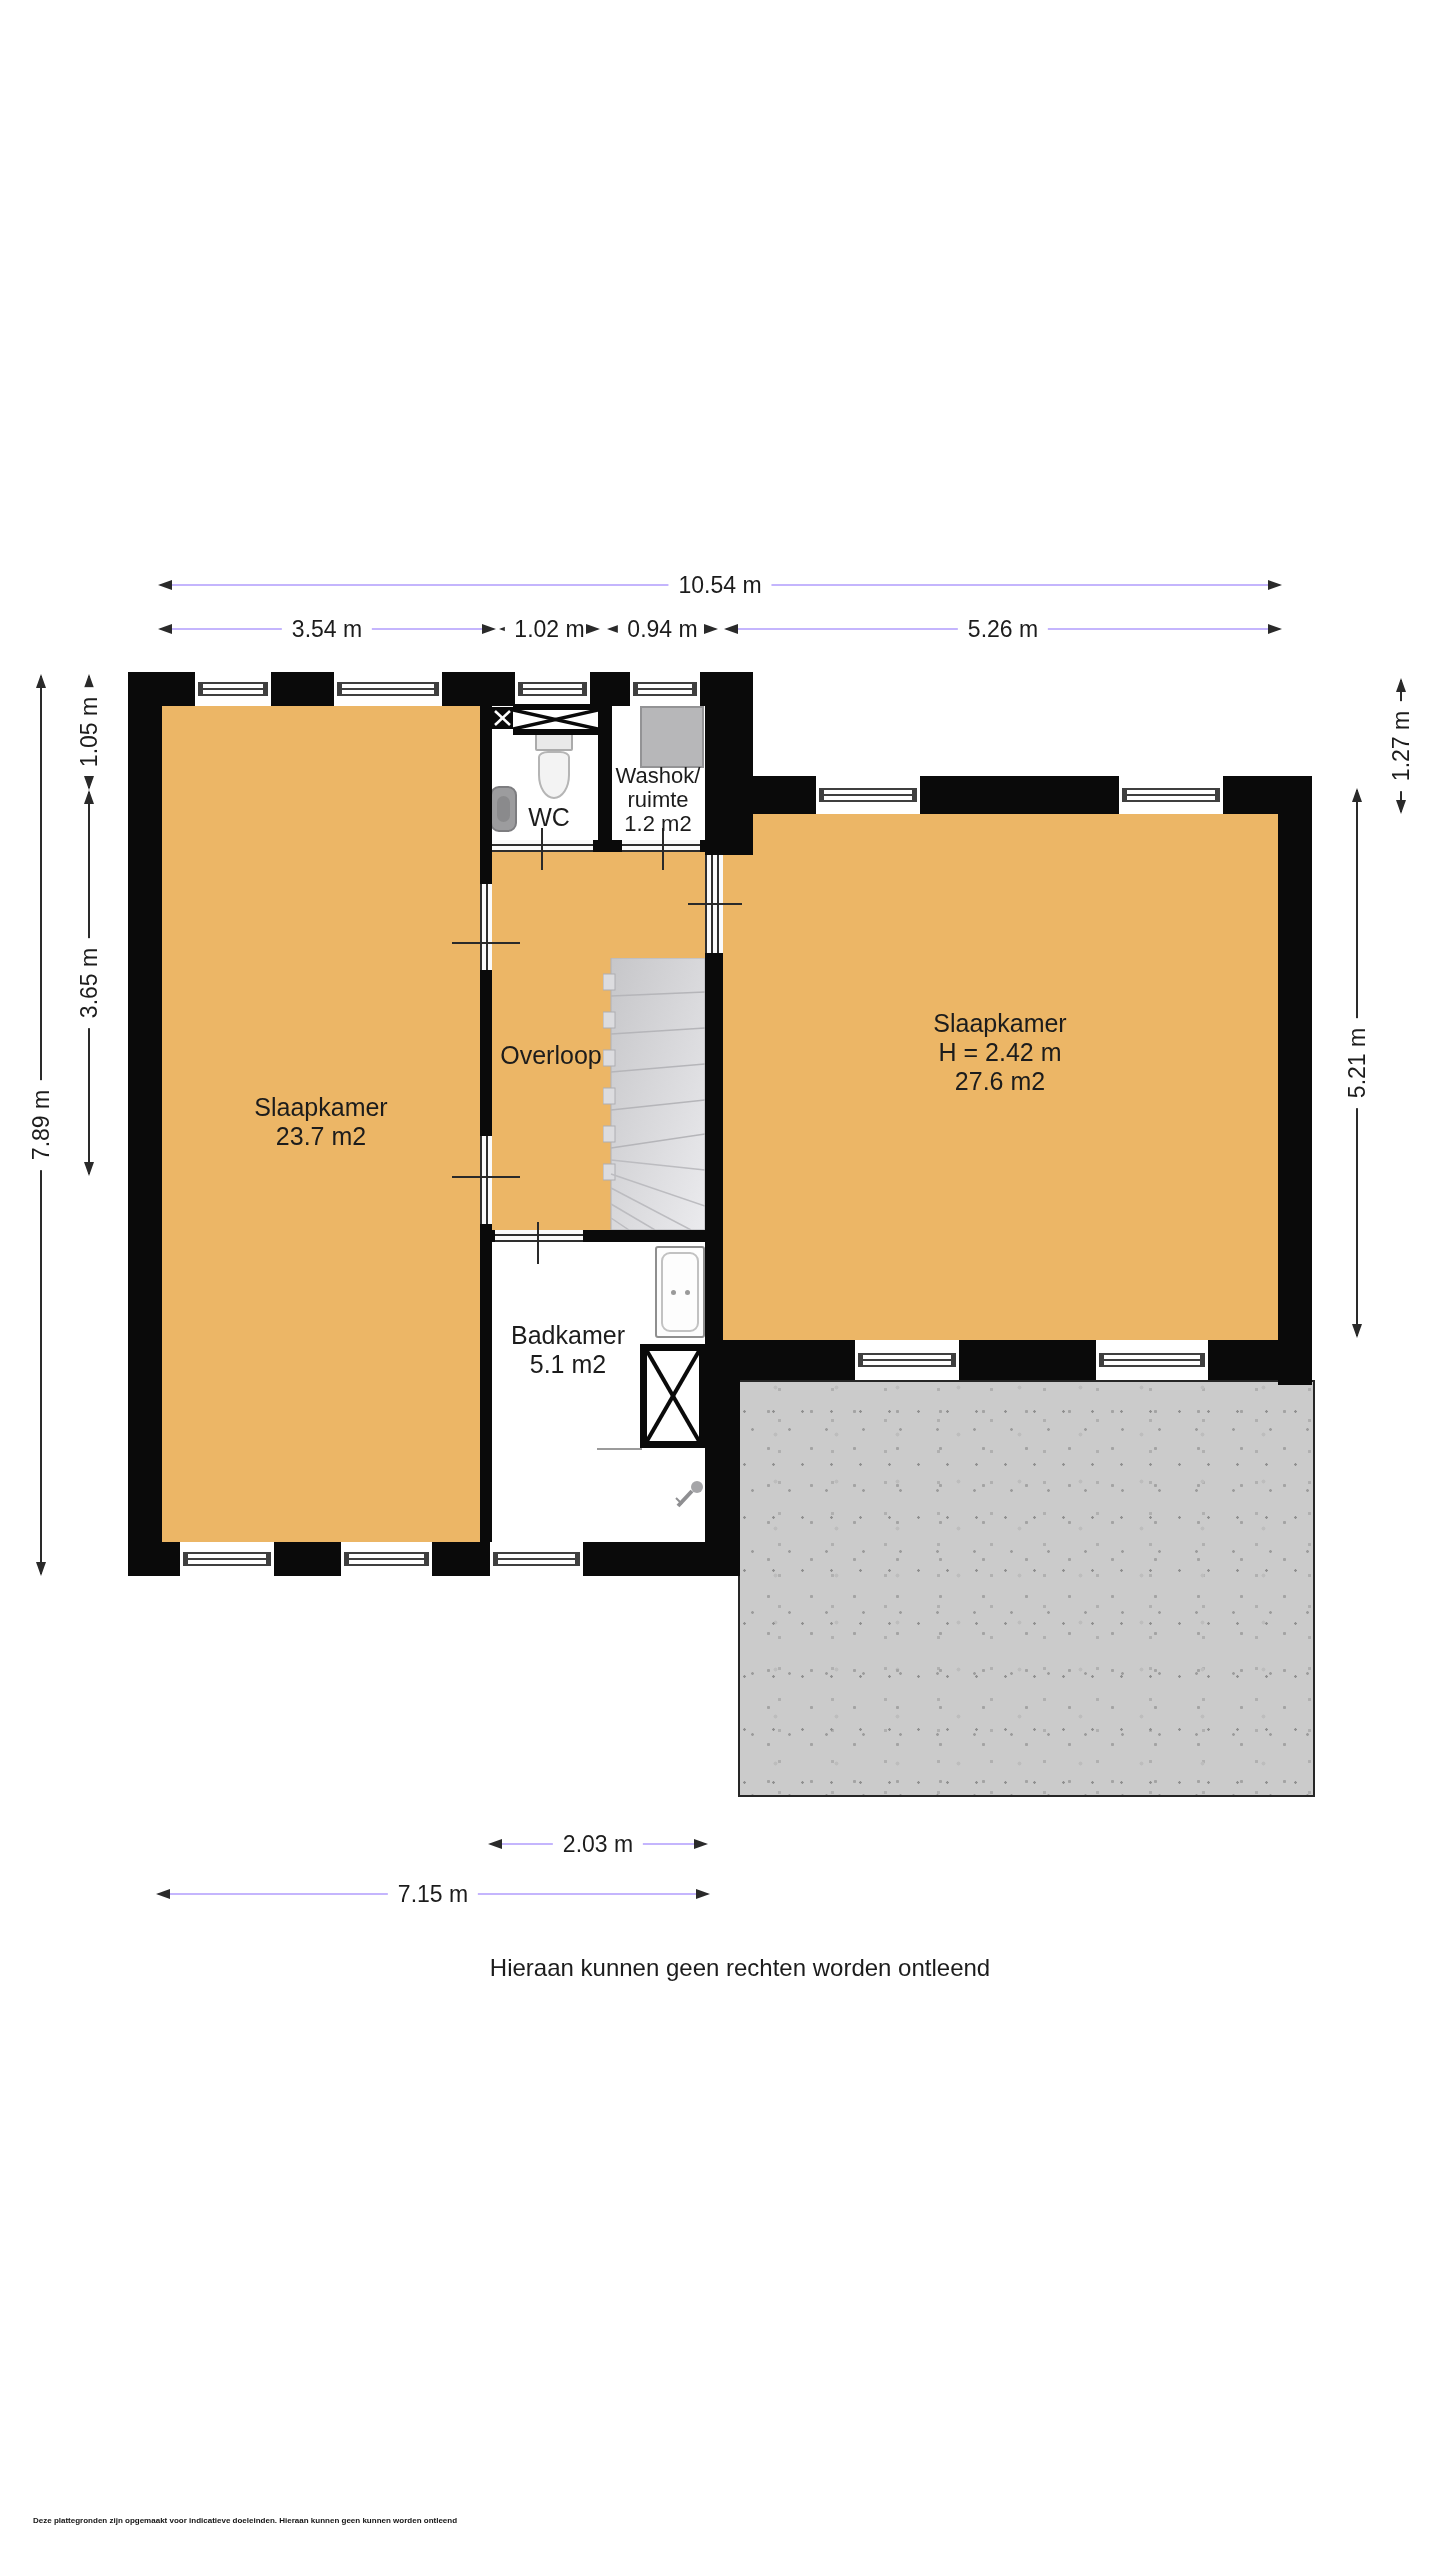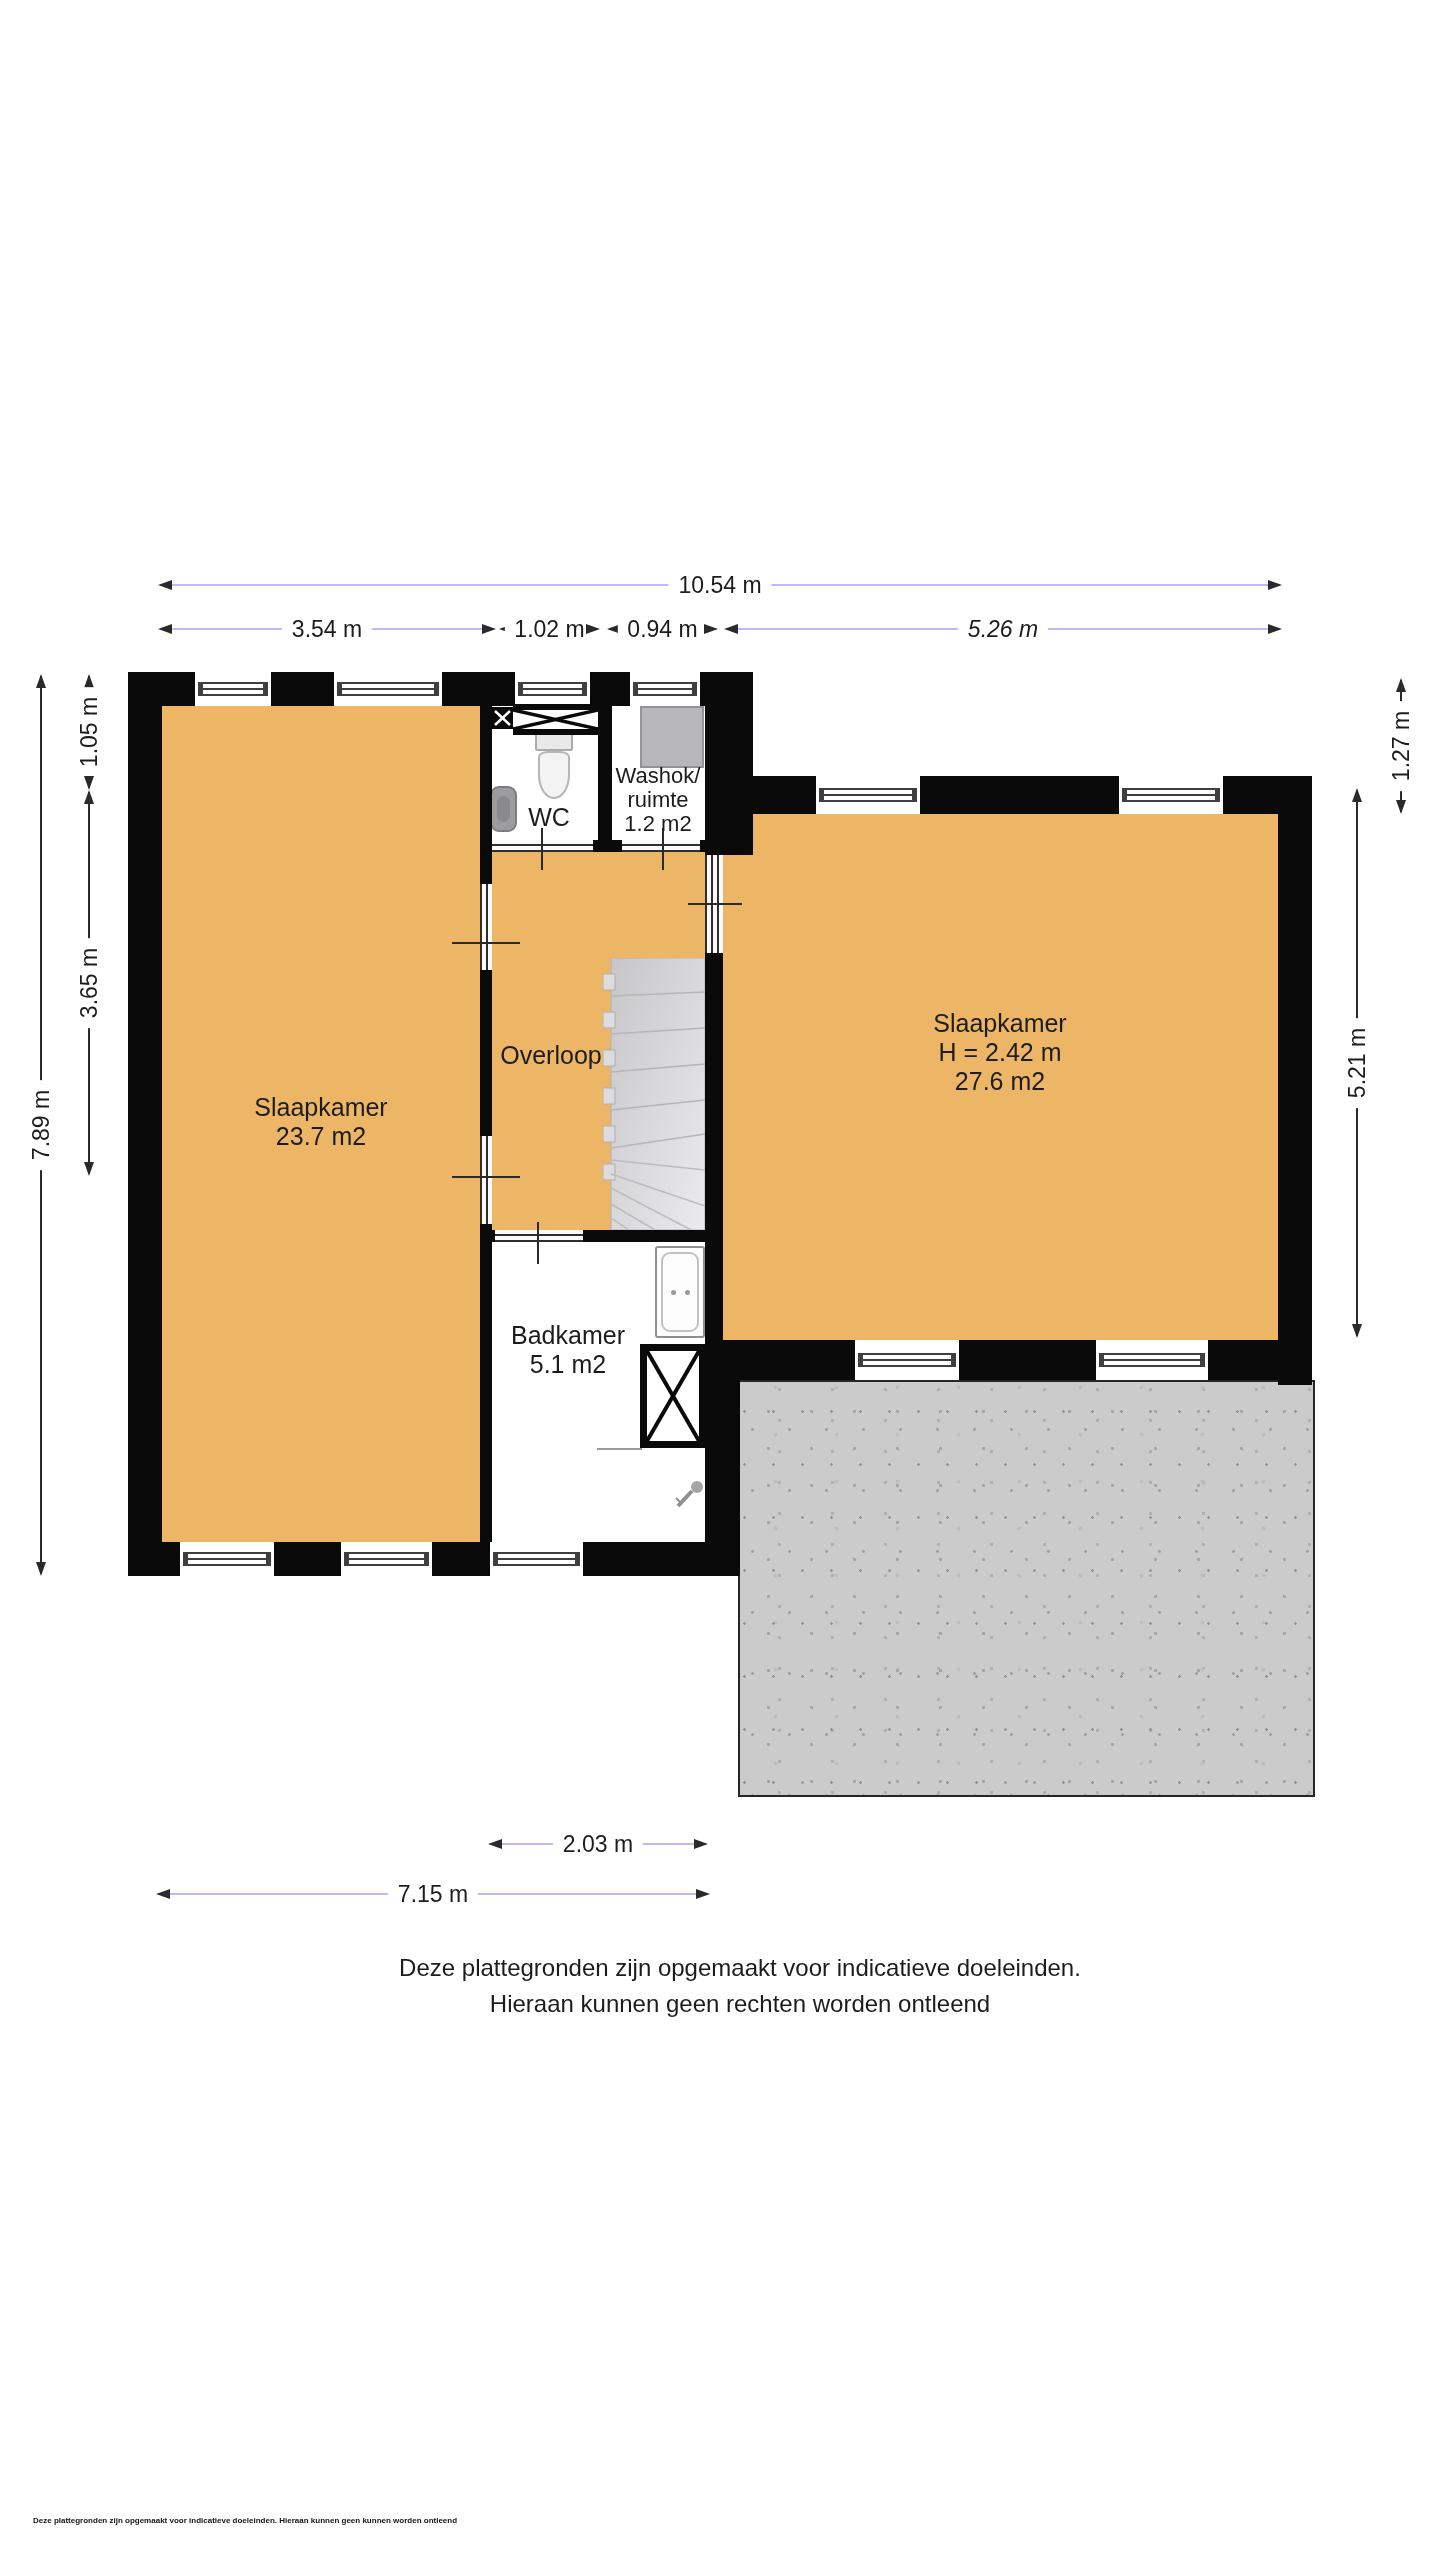--- a/index.html
+++ b/index.html
@@ -235,21 +235,21 @@
   </div>
   <div class="dim-h" style="left:160px;top:628px;width:334px;">
     <span class="dim-label">3.54 m</span>
   </div>
   <div class="dim-h" style="left:501px;top:628px;width:97px;">
     <span class="dim-label">1.02 m</span>
   </div>
   <div class="dim-h" style="left:609px;top:628px;width:107px;text-align:center;">
     <span class="dim-label">0.94 m</span>
   </div>
-  <div class="dim-h" style="left:726px;top:628px;width:554px;font-style:italic;">
+  <div class="dim-h" style="left:726px;top:628px;width:554px;">
     <span class="dim-label">5.26 m</span>
   </div>
   <div class="dim-v" style="left:40px;top:676px;height:898px;">
     <span class="dim-label">7.89 m</span>
   </div>
   <div class="dim-v" style="left:88px;top:676px;height:112px;">
     <span class="dim-label">1.05 m</span>
   </div>
   <div class="dim-v" style="left:88px;top:792px;height:382px;">
     <span class="dim-label">3.65 m</span>
@@ -261,18 +261,17 @@
     <span class="dim-label">5.21 m</span>
   </div>
   <div class="dim-h" style="left:490px;top:1843px;width:216px;">
     <span class="dim-label">2.03 m</span>
   </div>
   <div class="dim-h" style="left:158px;top:1893px;width:550px;">
     <span class="dim-label">7.15 m</span>
   </div>
 
   <div class="disclaimer" style="left:340px;top:1950px;width:800px;">
-    <div>Deze plattegronden zijn opgemaakt voor indicatieve doeleinden.</div>
     <div>Hieraan kunnen geen rechten worden ontleend</div>
   </div>
   <div class="footnote" style="left:33px;top:2516px;">Deze plattegronden zijn opgemaakt voor indicatieve doeleinden. Hieraan kunnen geen kunnen worden ontleend</div>
 
 </div>
 
 </body></html>

